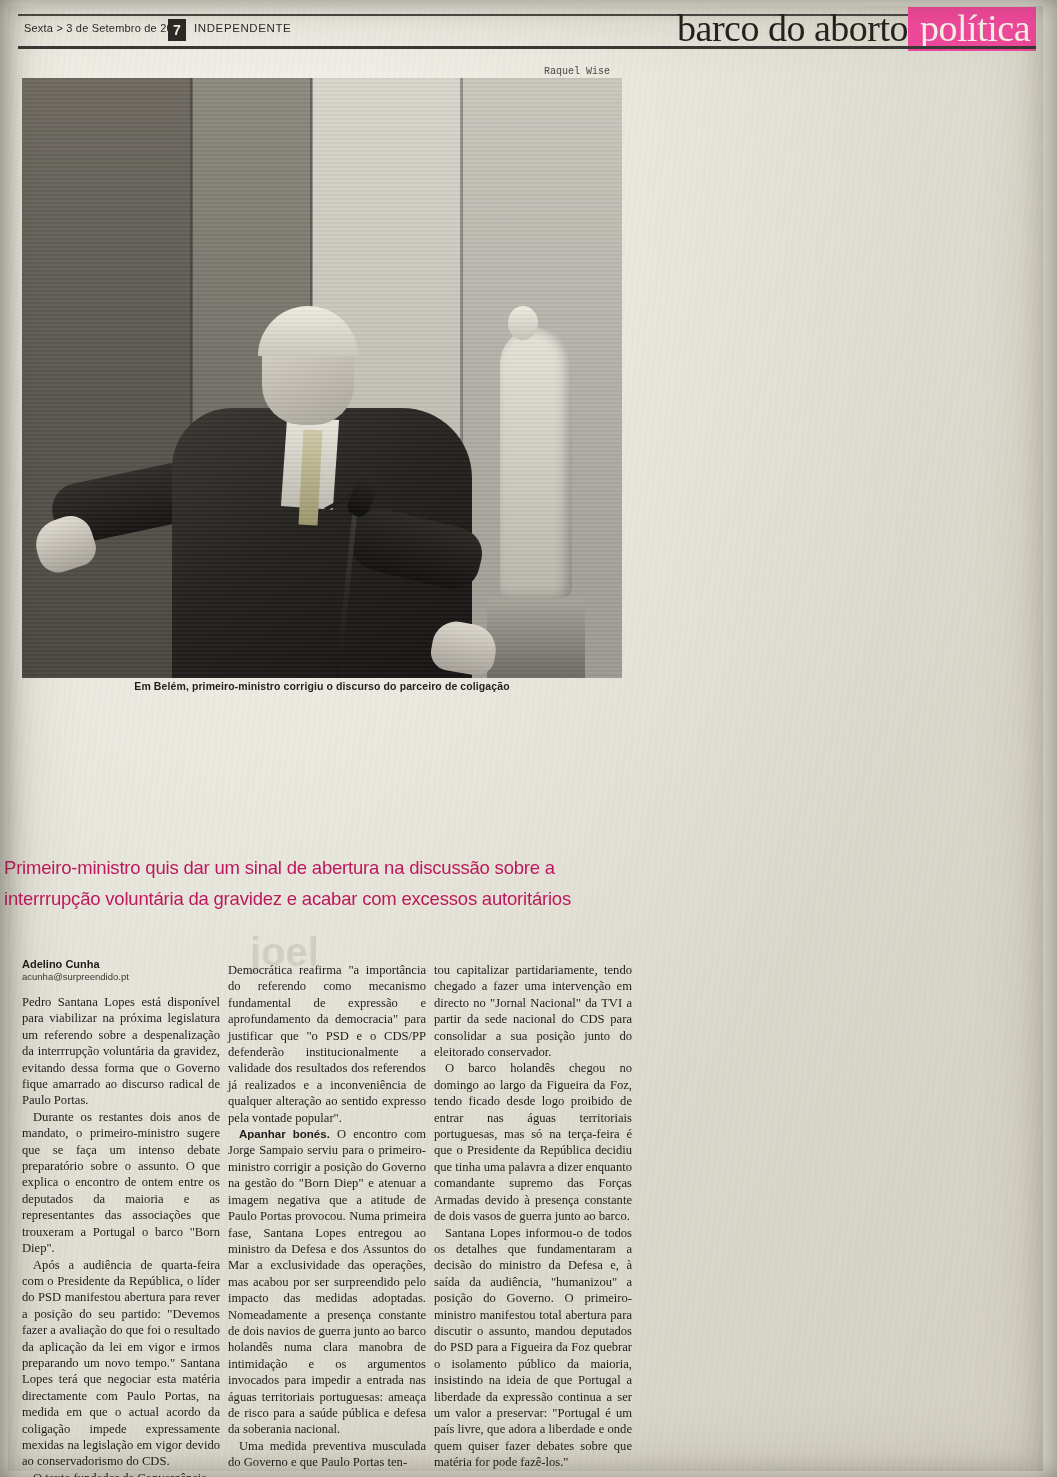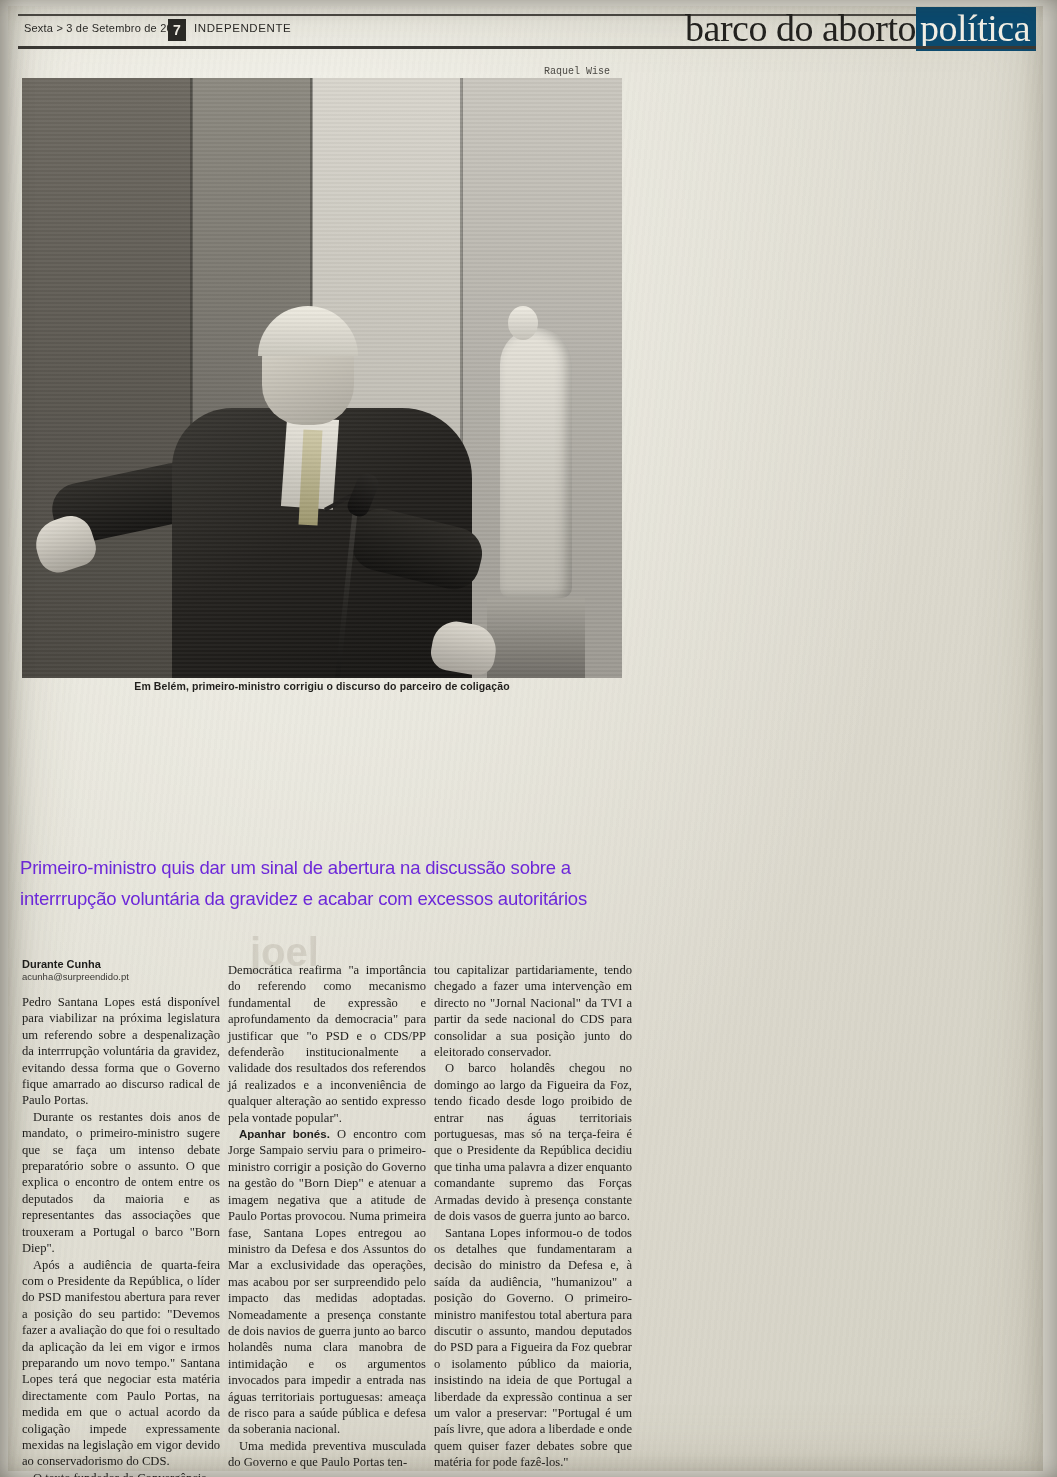--- a/index.html
+++ b/index.html
@@ -80,22 +80,22 @@
     right: 0; top: -8px;
     font-family: "Liberation Serif", serif;
     font-size: 38px;
     color: #23221f;
     letter-spacing: -0.5px;
     white-space: nowrap;
   }
   .section-head .kicker { color: #23221f; }
   .section-head .tag {
     color: #f1eee4;
-    background: #0c4a6e;
-    padding: 0 6px 2px 4px;
+    background: #ec4899;
+    padding: 0 6px 2px 12px;
   }
 
   
   .photo-wrap {
     position: absolute;
     left: 22px; top: 78px;
     width: 600px; height: 620px;
   }
   .credit {
     position: absolute;
@@ -223,26 +223,26 @@
     width: 620px;
     font-family: "Liberation Sans", sans-serif;
     font-weight: bold;
     font-size: 47px;
     line-height: 52px;
     letter-spacing: -1.2px;
     color: #191816;
   }
   .standfirst {
     position: absolute;
-    left: 20px; top: 852px;
+    left: 4px; top: 852px;
     width: 610px;
     font-family: "Liberation Sans", sans-serif;
     font-size: 18.5px;
     line-height: 31px;
-    color: #6d28d9;
+    color: #be185d;
     letter-spacing: -0.2px;
   }
 
   
   .byline {
     position: absolute;
     left: 22px; top: 958px;
     width: 190px;
     font-family: "Liberation Sans", sans-serif;
   }
@@ -328,21 +328,21 @@
       <div class="mic-stand"></div>
       <div class="mic-head"></div>
       <div class="photo-grain"></div>
     </div>
     <div class="caption">Em Belém, primeiro-ministro corrigiu o discurso do parceiro de coligação</div>
   </div>
 
   <div class="standfirst">Primeiro-ministro quis dar um sinal de abertura na discussão sobre a interrrupção voluntária da gravidez e acabar com excessos autoritários</div>
 
   <div class="byline">
-    <div class="name">Durante Cunha</div>
+    <div class="name">Adelino Cunha</div>
     <div class="mail">acunha@surpreendido.pt</div>
   </div>
 
   <div class="col c1">
     <p class="first">Pedro Santana Lopes está disponível para viabilizar na próxima legislatura um referendo sobre a despenalização da interrrupção voluntária da gravidez, evitando dessa forma que o Governo fique amarrado ao discurso radical de Paulo Portas.</p>
     <p>Durante os restantes dois anos de mandato, o primeiro-ministro sugere que se faça um intenso debate preparatório sobre o assunto. O que explica o encontro de ontem entre os deputados da maioria e as representantes das associações que trouxeram a Portugal o barco "Born Diep".</p>
     <p>Após a audiência de quarta-feira com o Presidente da República, o líder do PSD manifestou abertura para rever a posição do seu partido: "Devemos fazer a avaliação do que foi o resultado da aplicação da lei em vigor e irmos preparando um novo tempo." Santana Lopes terá que negociar esta matéria directamente com Paulo Portas, na medida em que o actual acordo da coligação impede expressamente mexidas na legislação em vigor devido ao conservadorismo do CDS.</p>
     <p>O texto fundador da Convergência</p>
   </div>
 

